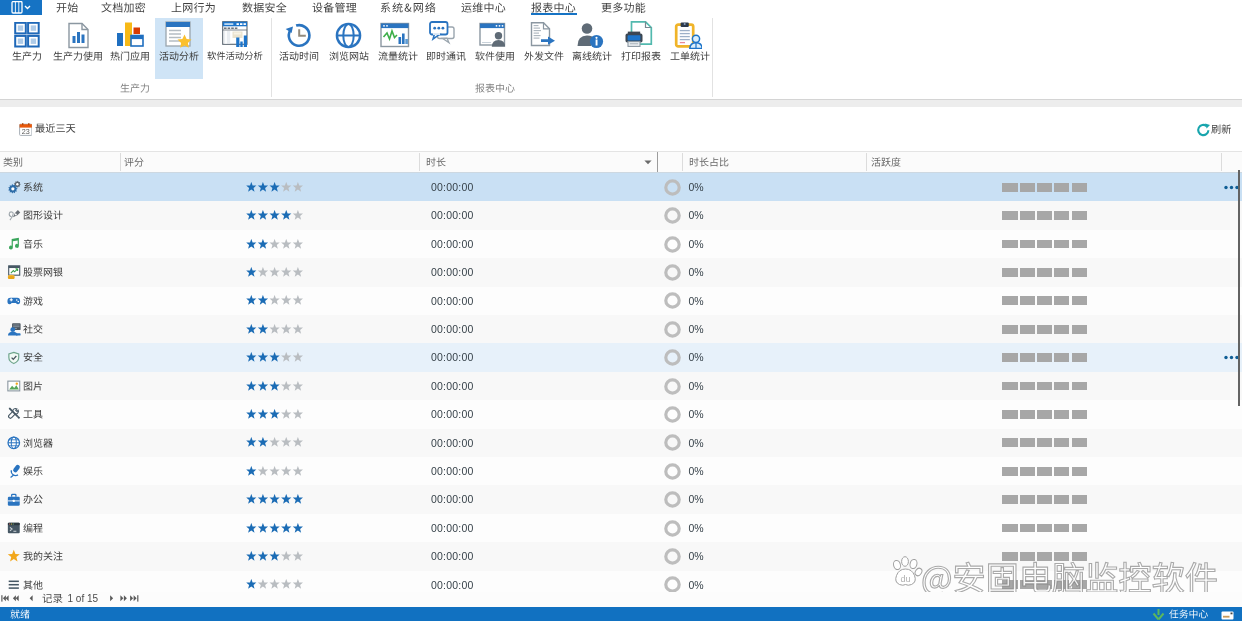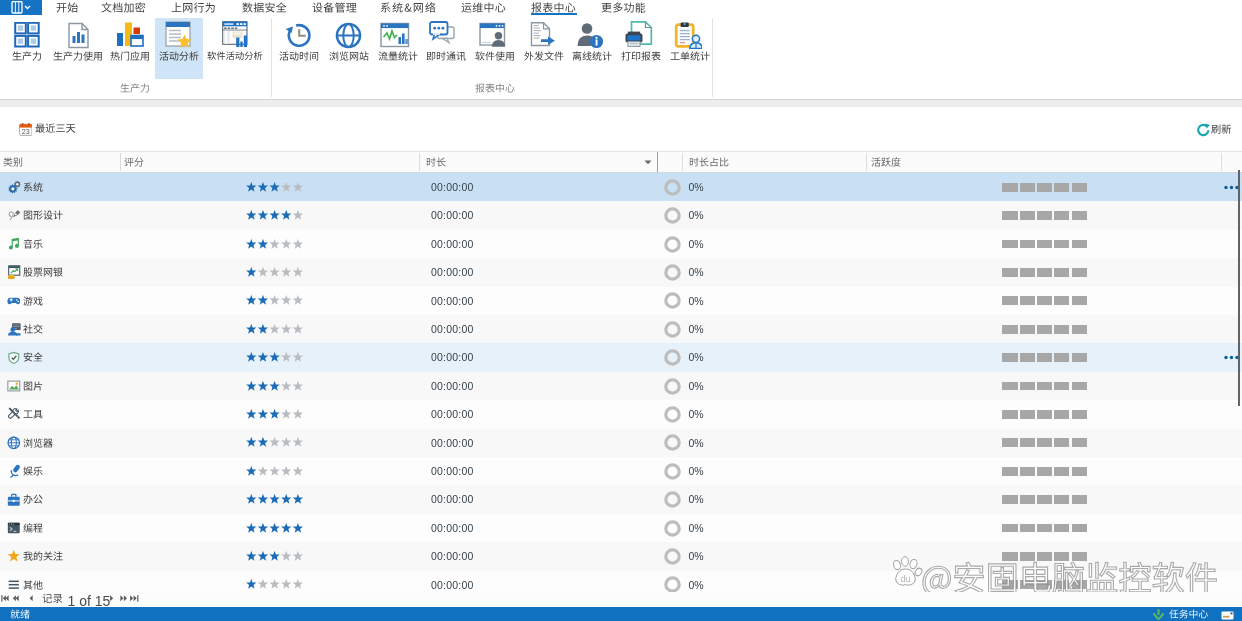--- a/index.html
+++ b/index.html
@@ -1035,21 +1035,21 @@
     <path d="M130.1 3.3 L130.1 9.3 L133.1 6.3 Z" fill="#5a5a5a"></path>
     <path d="M133.6 3.3 L133.6 9.3 L136.6 6.3 Z" fill="#5a5a5a"></path>
     <rect x="137.2" y="3.2" width="1.2" height="6.4" fill="#5a5a5a"></rect>
   </svg>
 <svg class="a" style="left:41.5px;top:593.0px" width="21.00" height="10.50" viewBox="0 0 2000 1000">
     <g fill="#4a4a4a">
       <use href="#u8BB0" x="0"></use>
       <use href="#u5F55" x="1000"></use>
     </g>
   </svg>
-<div class="a" style="left:67.5px;top:592.7px;font-size:14px;color:#4a4a4a">1 of 15</div>
+<div class="a" style="left:67.5px;top:592.7px;font-size:10px;color:#4a4a4a">1 of 15</div>
 <div class="a" style="left:0;top:607.3px;width:1242px;height:13.7px;background:#1171c1"></div>
 <svg class="a" style="left:10.0px;top:609.2px" width="20.00" height="10.00" viewBox="0 0 2000 1000">
     <g fill="#fff">
       <use href="#u5C31" x="0"></use>
       <use href="#u7EEA" x="1000"></use>
     </g>
   </svg>
 <svg class="a" style="left:1152px;top:609px" width="13" height="11" viewBox="0 0 13 11">
     <path d="M6.5 0 V6 M6.5 10.5 L1.5 4.5 M6.5 10.5 L11.5 4.5" fill="none" stroke="#5cb85c" stroke-width="2"></path>
   </svg>

